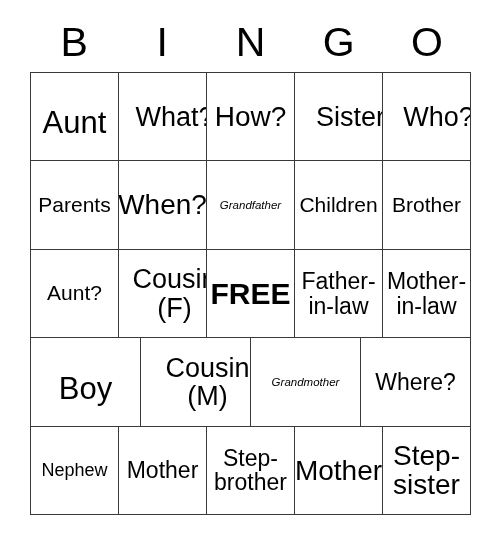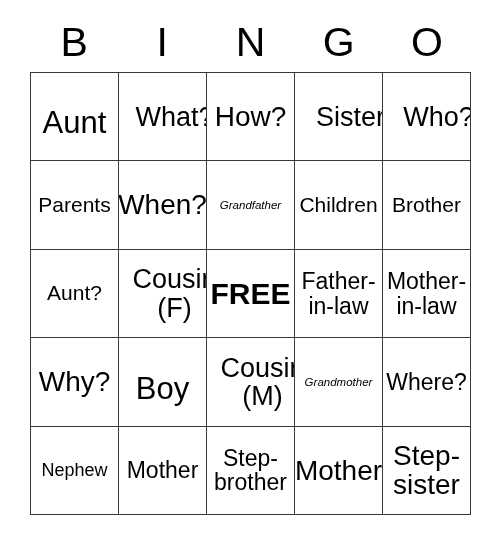--- a/index.html
+++ b/index.html
@@ -160,23 +160,20 @@
           <span class="cell-text">Father-
 in-law</span>
         </div>
       <div class="cell fs-m">
           <span class="cell-text">Mother-
 in-law</span>
         </div>
     </div>
 
     <div class="grid-row">
-      <div class="cell fs-xl">
-          <span class="cell-text">Why?</span>
-        </div>
       <div class="cell fs-xxl">
           <span class="cell-text">Boy</span>
         </div>
       <div class="cell fs-l">
           <span class="cell-text">Cousin
 (M)</span>
         </div>
       <div class="cell fs-xxs">
           <span class="cell-text">Grandmother</span>
         </div>

